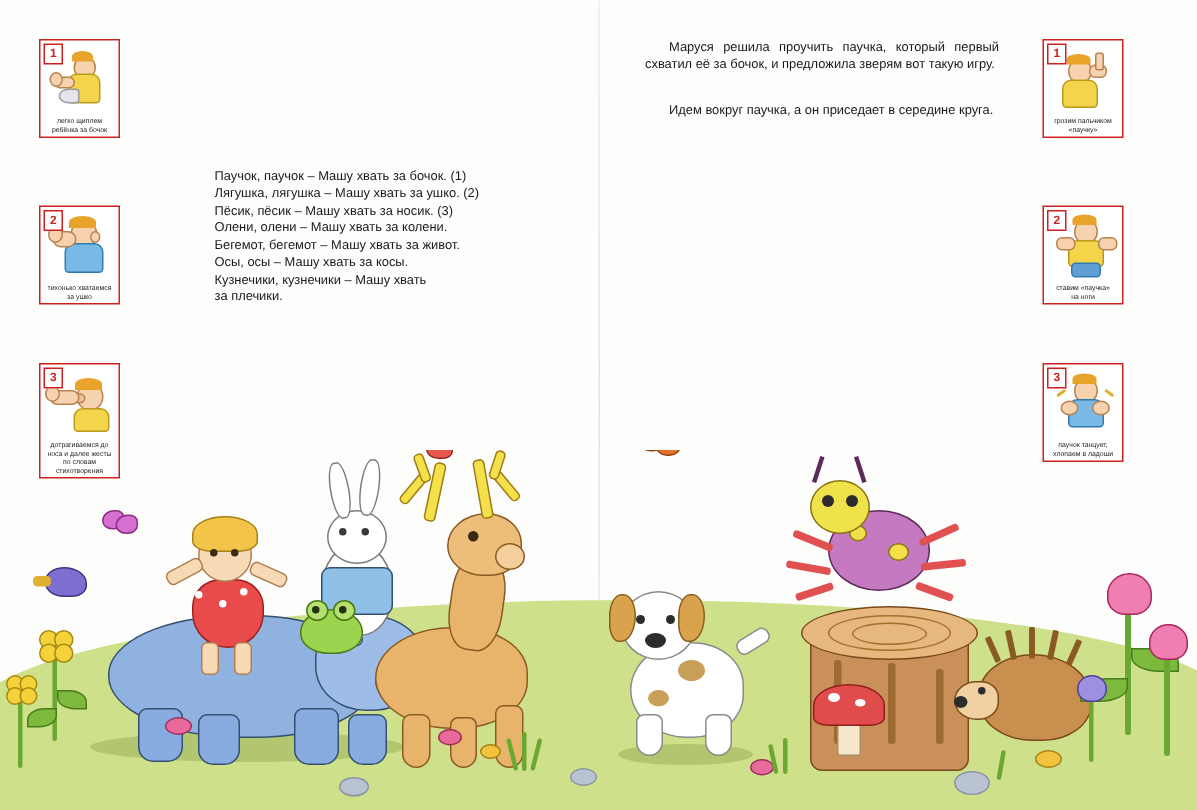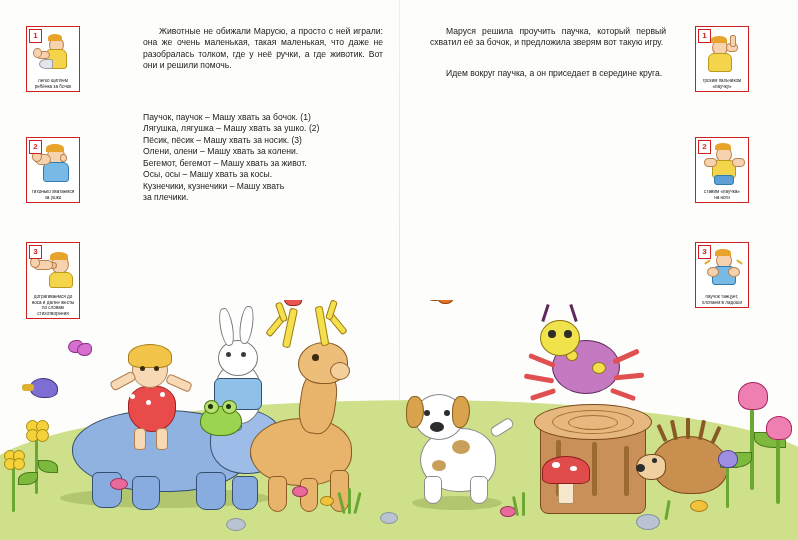--- a/index.html
+++ b/index.html
@@ -153,23 +153,20 @@
 
   .pebble{position:absolute;background:#b9c3d2;border:1px solid #8a94a3;border-radius:50%;}
 </style>
 </head>
 <body>
 
 <div class="page">
 
   <div class="fold"></div>
 
-  <div class="txt" style="left:143px;top:26px;width:240px;">
-    <p class="indent">Животные не обижали Марусю, а просто с ней играли: она же очень маленькая, такая маленькая, что даже не разобралась толком, где у неё ручки, а где животик. Вот они и решили помочь.</p>
-  </div>
 
   <div class="poem" style="left:143px;top:100px;width:248px;">
     <span>Паучок, паучок – Машу хвать за бочок. (1)
 Лягушка, лягушка – Машу хвать за ушко. (2)
 Пёсик, пёсик – Машу хвать за носик. (3)
 Олени, олени – Машу хвать за колени.
 Бегемот, бегемот – Машу хвать за живот.
 Осы, осы – Машу хвать за косы.
 Кузнечики, кузнечики – Машу хвать
                                    за плечики.</span>

